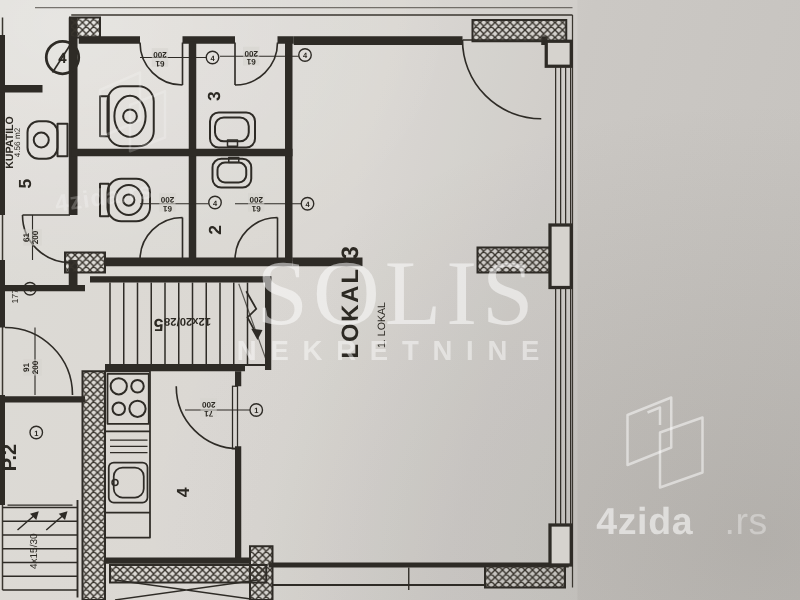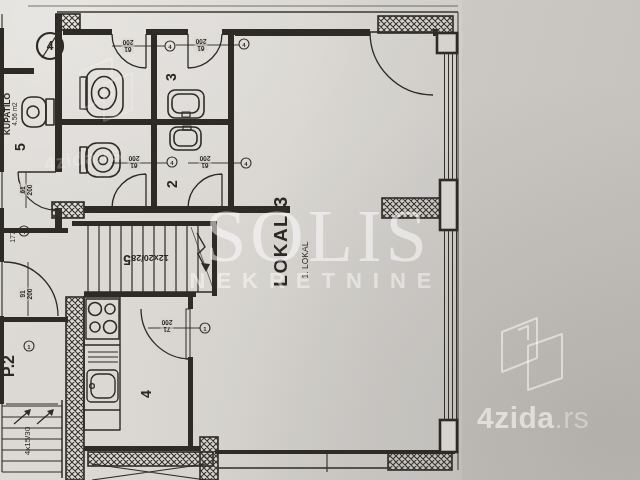--- a/index.html
+++ b/index.html
@@ -24,21 +24,21 @@
     padding:0 1px;
   }
   .wm{position:absolute;color:#fff;pointer-events:none;}
   .wm-solis{left:318px;top:236px;transform:translate(-50%,-50%);
     font-family:Liberation Serif, serif;font-size:74px;letter-spacing:4px;
     color:rgba(255,255,255,0.52);font-weight:500;}
   .wm-nek{left:316px;top:281px;transform:translate(-50%,-50%);
     font-size:22px;letter-spacing:11px;color:rgba(255,255,255,0.46);font-weight:700;}
   .wm-zida-br{left:477px;top:418px;transform:translate(0,-50%);font-size:30px;
     color:rgba(255,255,255,0.55);font-weight:700;letter-spacing:0.5px;}
-  .wm-zida-br .tld{font-weight:400;color:rgba(255,255,255,0.35);}
+  .wm-zida-br .tld{font-weight:400;color:rgba(255,255,255,0.35);margin-left:25px;}
   .wm-zida-tl{left:44px;top:148px;transform:rotate(-8deg);font-size:19px;
     color:rgba(255,255,255,0.24);font-weight:700;letter-spacing:1px;}
 </style>
 </head>
 <body>
 
 <div class="canvas">
   <div class="plan-tint"></div>
 
   <svg width="640" height="480" viewBox="0 0 640 480">

